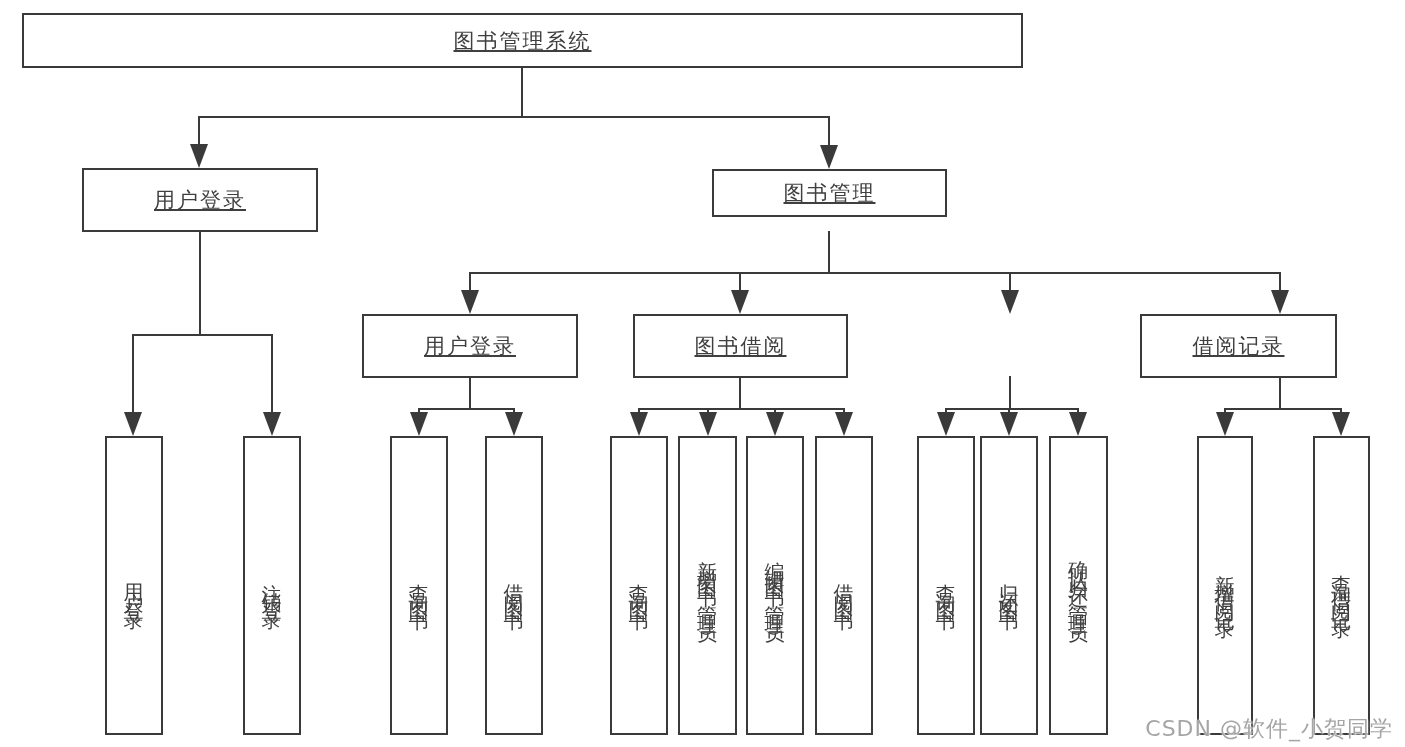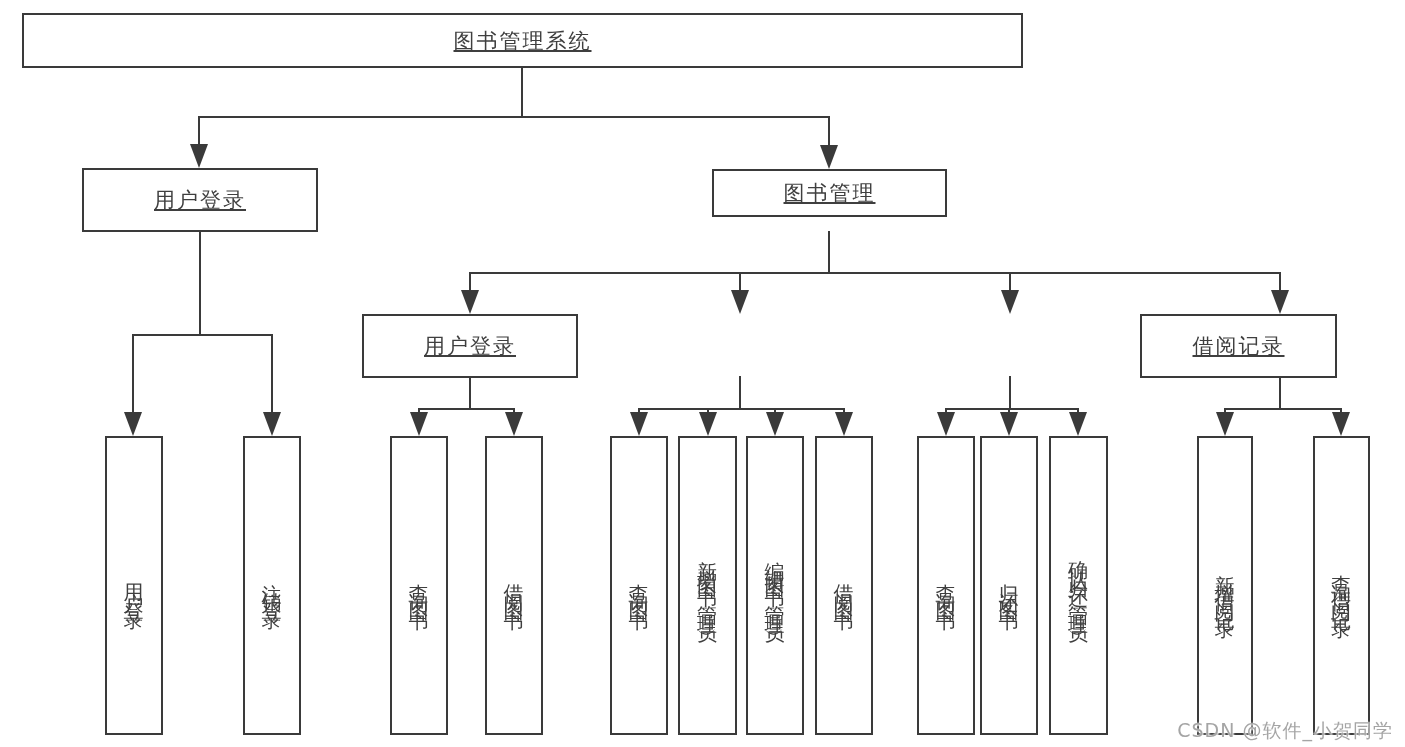--- a/index.html
+++ b/index.html
@@ -47,21 +47,21 @@
   .hl{position:absolute;height:2px;background:var(--line);}
   .arr{
     position:absolute;width:0;height:0;
     border-left:9px solid transparent;
     border-right:9px solid transparent;
     border-top:24px solid var(--line);
   }
   .watermark{
     position:absolute;
     right:12px;bottom:3px;
-    font-size:19px;
+    font-size:22px;
     color:var(--wm);
     letter-spacing:1px;
     white-space:nowrap;
     z-index:10;
     text-shadow:0 0 2px #fff,1px 1px 2px #fff;
   }
 </style>
 </head>
 <body>
 
@@ -133,20 +133,23 @@
   <div class="hbox" style="left:82px;top:168px;width:236px;height:64px">
     <span>用户登录</span>
   </div>
   <div class="hbox" style="left:712px;top:169px;width:235px;height:48px">
     <span>图书管理</span>
   </div>
 
   <div class="hbox" style="left:362px;top:314px;width:216px;height:64px">
     <span>用户登录</span>
   </div>
+  <div class="hbox" style="left:633px;top:314px;width:215px;height:64px">
+    <span>图书借阅</span>
+  </div>
   <div class="hbox" style="left:1140px;top:314px;width:197px;height:64px">
     <span>借阅记录</span>
   </div>
 
   <div class="leaf" style="left:105px;width:58px">
     <span class="vtext">用户登录</span>
   </div>
   <div class="leaf" style="left:243px;width:58px">
     <span class="vtext">注销登录</span>
   </div>

